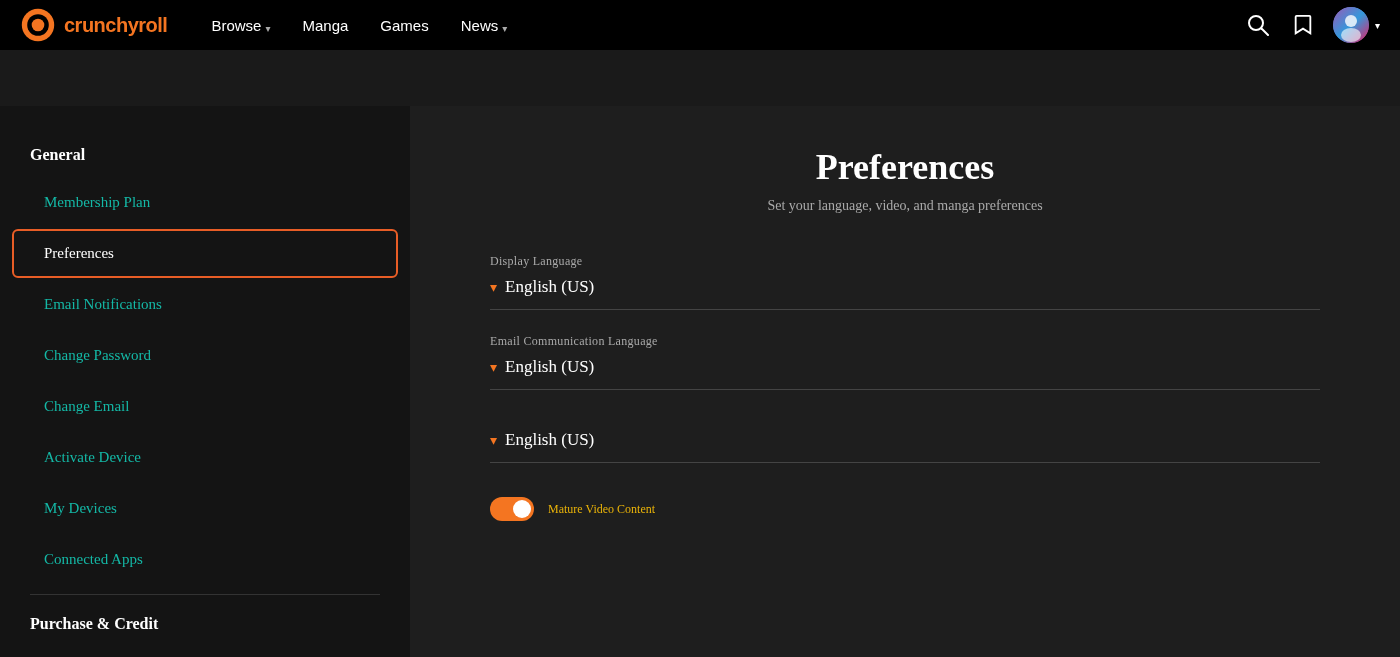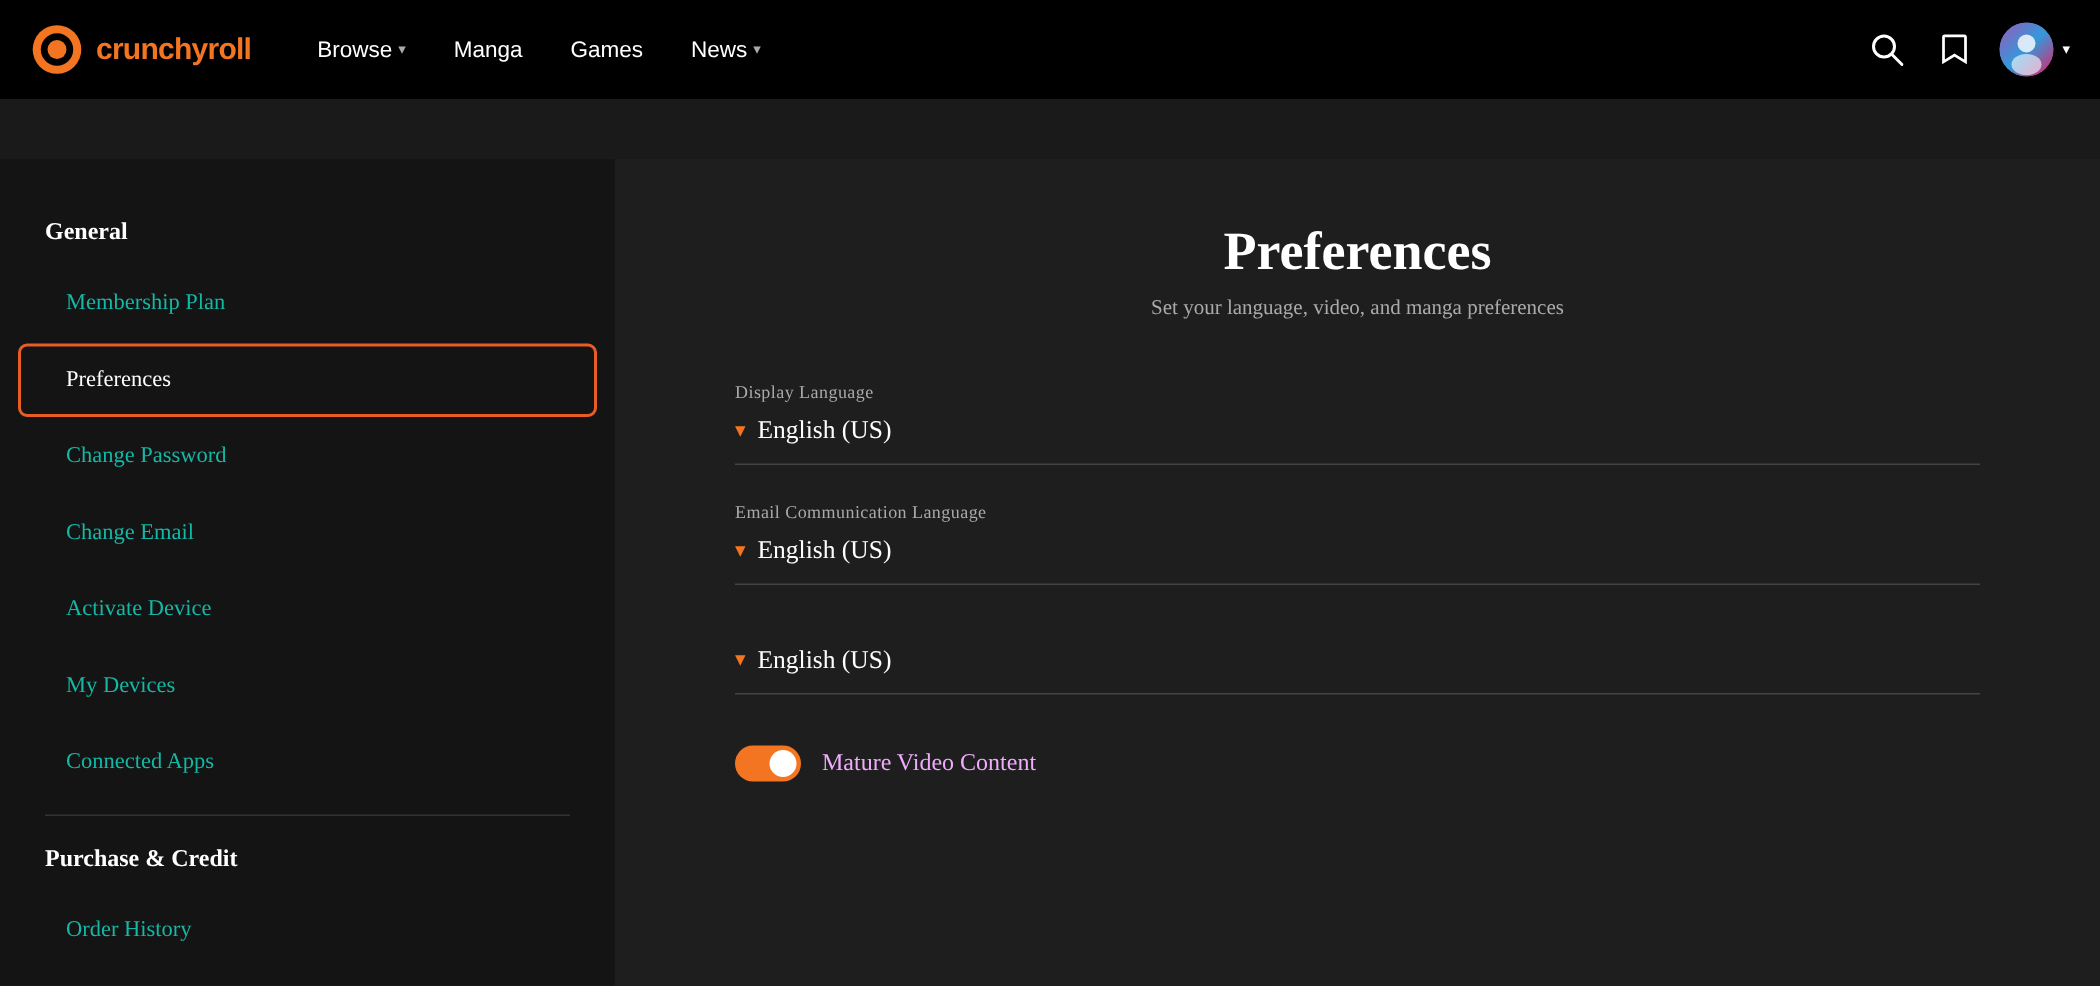--- a/index.html
+++ b/index.html
@@ -8,21 +8,21 @@
       background-color: #1a1a1a;
       color: #fff;
       width: 1400px;
       height: 657px;
       overflow: hidden;
     }
 
     
     .header {
       background-color: #000;
-      height: 66px;
+      height: 50px;
       display: flex;
       align-items: center;
       padding: 0 20px;
       position: fixed;
       top: 0;
       left: 0;
       right: 0;
       z-index: 100;
     }
     .logo-area {
@@ -46,21 +46,21 @@
       align-items: center;
       gap: 4px;
       flex: 1;
     }
     .nav-item {
       color: #fff;
       font-size: 15px;
       padding: 8px 14px;
       cursor: pointer;
       display: flex;
-      align-items: center;
+      align-items: flex-end;
       gap: 4px;
       border-radius: 4px;
       text-decoration: none;
     }
     .nav-chevron {
       font-size: 10px;
       color: #aaa;
     }
     .header-actions {
       display: flex;
@@ -215,22 +215,22 @@
     .toggle-knob {
       position: absolute;
       top: 3px;
       right: 3px;
       width: 18px;
       height: 18px;
       background: #fff;
       border-radius: 50%;
     }
     .toggle-label {
-      font-size: 16px;
-      color: #f0abfc;
+      font-size: 12px;
+      color: #eab308;
     }
   </style>
 </head>
 <body>
 
 <header class="header">
   <div class="logo-area">
 
     <svg class="logo-icon" viewBox="0 0 40 40">
       <circle cx="20" cy="20" r="18" fill="#f47521"></circle>
@@ -289,20 +289,21 @@
   </div>
 </header>
 
 <div class="main-container">
 
   <aside class="sidebar">
     <div class="sidebar-section-title">General</div>
 
     <a class="sidebar-item">Membership Plan</a>
     <a class="sidebar-item active">Preferences</a>
+    <a class="sidebar-item">Email Notifications</a>
     <a class="sidebar-item">Change Password</a>
     <a class="sidebar-item">Change Email</a>
     <a class="sidebar-item">Activate Device</a>
     <a class="sidebar-item">My Devices</a>
     <a class="sidebar-item">Connected Apps</a>
 
     <div class="sidebar-divider"></div>
 
     <div class="sidebar-section-title">Purchase &amp; Credit</div>
     <a class="sidebar-item">Order History</a>

